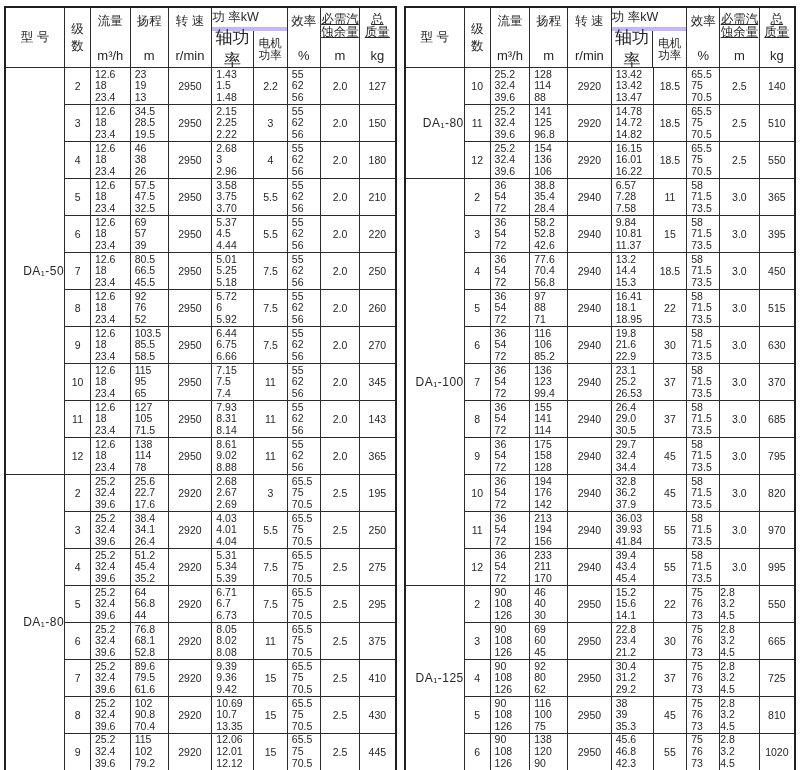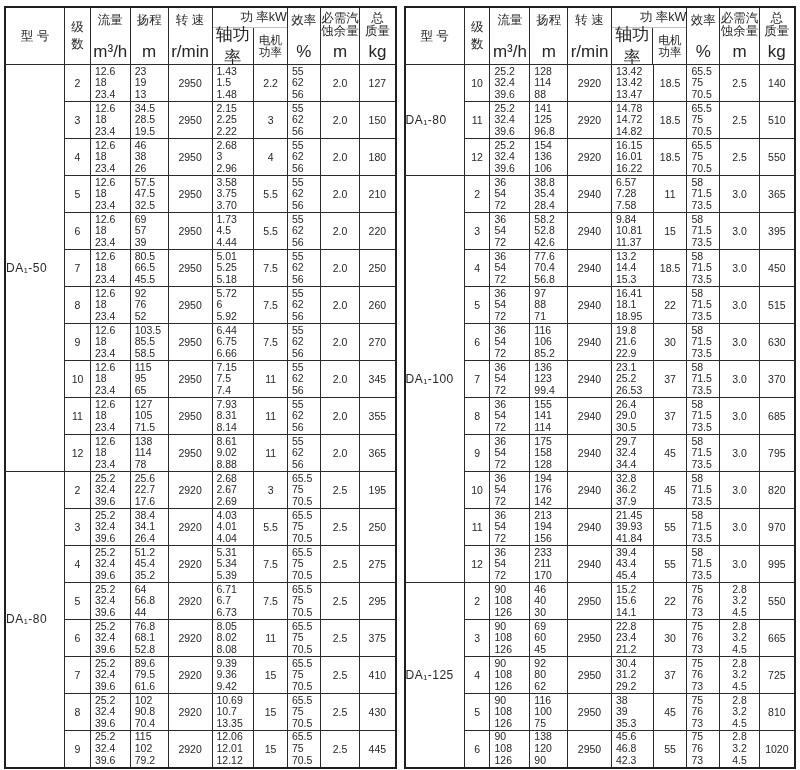--- a/index.html
+++ b/index.html
@@ -5,31 +5,31 @@
   html,body{margin:0;padding:0;background:#ffffff;}
   body{width:800px;height:770px;font-family:"Liberation Sans","DejaVu Sans",sans-serif;color:#262626;}
   .page{display:flex;gap:7px;padding:6px 4px 4px 4px;box-sizing:border-box;}
   table.spec{border-collapse:collapse;table-layout:fixed;border:2px solid #1f1f1f;background:#fff;}
   .spec th,.spec td{border:1px solid #2c2c2c;padding:0;overflow:hidden;}
   thead tr{height:56px;}
   tbody tr{height:37px;}
   th{font-weight:normal;font-size:12.5px;vertical-align:middle;}
   .hdr-stack{display:flex;flex-direction:column;justify-content:space-between;align-items:center;height:50px;padding:3px 0 2px 0;}
   .hdr-center{display:flex;align-items:center;justify-content:center;height:100%;}
-  .hdr-lines{line-height:13px;text-align:center;}
-  .power-top{height:19px;line-height:19px;text-align:right;border-bottom:1px solid #c4b5fd;}
+  .hdr-lines{line-height:13px;text-align:center;text-decoration:underline;}
+  .power-top{height:19px;line-height:19px;text-align:left;border-bottom:4px solid #c4b5fd;}
   .power-bottom{display:flex;height:36px;}
   .power-shaft{flex:55;display:flex;align-items:center;justify-content:center;font-size:17px;}
   .power-motor{flex:45;display:flex;align-items:center;justify-content:center;border-left:1px solid #2c2c2c;font-size:11.5px;line-height:12px;text-align:right;}
   td{font-size:10.5px;vertical-align:middle;}
   td .ml{line-height:11.6px;padding-left:4px;}
   td.ctr{text-align:center;}
-  td .mlc{line-height:11.6px;text-align:center;}
-  td.model-cell{text-align:left;font-size:12px;letter-spacing:0.5px;}
-  .unit{font-size:17px;}
+  td .mlc{line-height:11.6px;}
+  td.model-cell{text-align:right;font-size:12px;letter-spacing:0.5px;}
+  .unit{font-size:13px;}
 </style>
 </head>
 <body>
 
 <div class="page">
 
   <table class="spec">
     <colgroup>
       <col style="width:60px">
         <col style="width:26px">
@@ -218,21 +218,21 @@
             <div class="ml">18</div>
             <div class="ml">23.4</div>
           </td>
           <td>
             <div class="ml">69</div>
             <div class="ml">57</div>
             <div class="ml">39</div>
           </td>
           <td class="ctr">2950</td>
           <td>
-            <div class="ml">1.73</div>
+            <div class="ml">5.37</div>
             <div class="ml">4.5</div>
             <div class="ml">4.44</div>
           </td>
           <td class="ctr">5.5</td>
           <td>
             <div class="ml">55</div>
             <div class="ml">62</div>
             <div class="ml">56</div>
           </td>
           <td class="ctr">2.0</td>
@@ -364,21 +364,21 @@
             <div class="ml">8.31</div>
             <div class="ml">8.14</div>
           </td>
           <td class="ctr">11</td>
           <td>
             <div class="ml">55</div>
             <div class="ml">62</div>
             <div class="ml">56</div>
           </td>
           <td class="ctr">2.0</td>
-          <td class="ctr">355</td>
+          <td class="ctr">143</td>
         </tr>
         <tr>
           <td class="ctr">12</td>
           <td>
             <div class="ml">12.6</div>
             <div class="ml">18</div>
             <div class="ml">23.4</div>
           </td>
           <td>
             <div class="ml">138</div>
@@ -1026,21 +1026,21 @@
             <div class="ml">54</div>
             <div class="ml">72</div>
           </td>
           <td>
             <div class="ml">213</div>
             <div class="ml">194</div>
             <div class="ml">156</div>
           </td>
           <td class="ctr">2940</td>
           <td>
-            <div class="ml">21.45</div>
+            <div class="ml">36.03</div>
             <div class="ml">39.93</div>
             <div class="ml">41.84</div>
           </td>
           <td class="ctr">55</td>
           <td>
             <div class="ml">58</div>
             <div class="ml">71.5</div>
             <div class="ml">73.5</div>
           </td>
           <td class="ctr">3.0</td>

